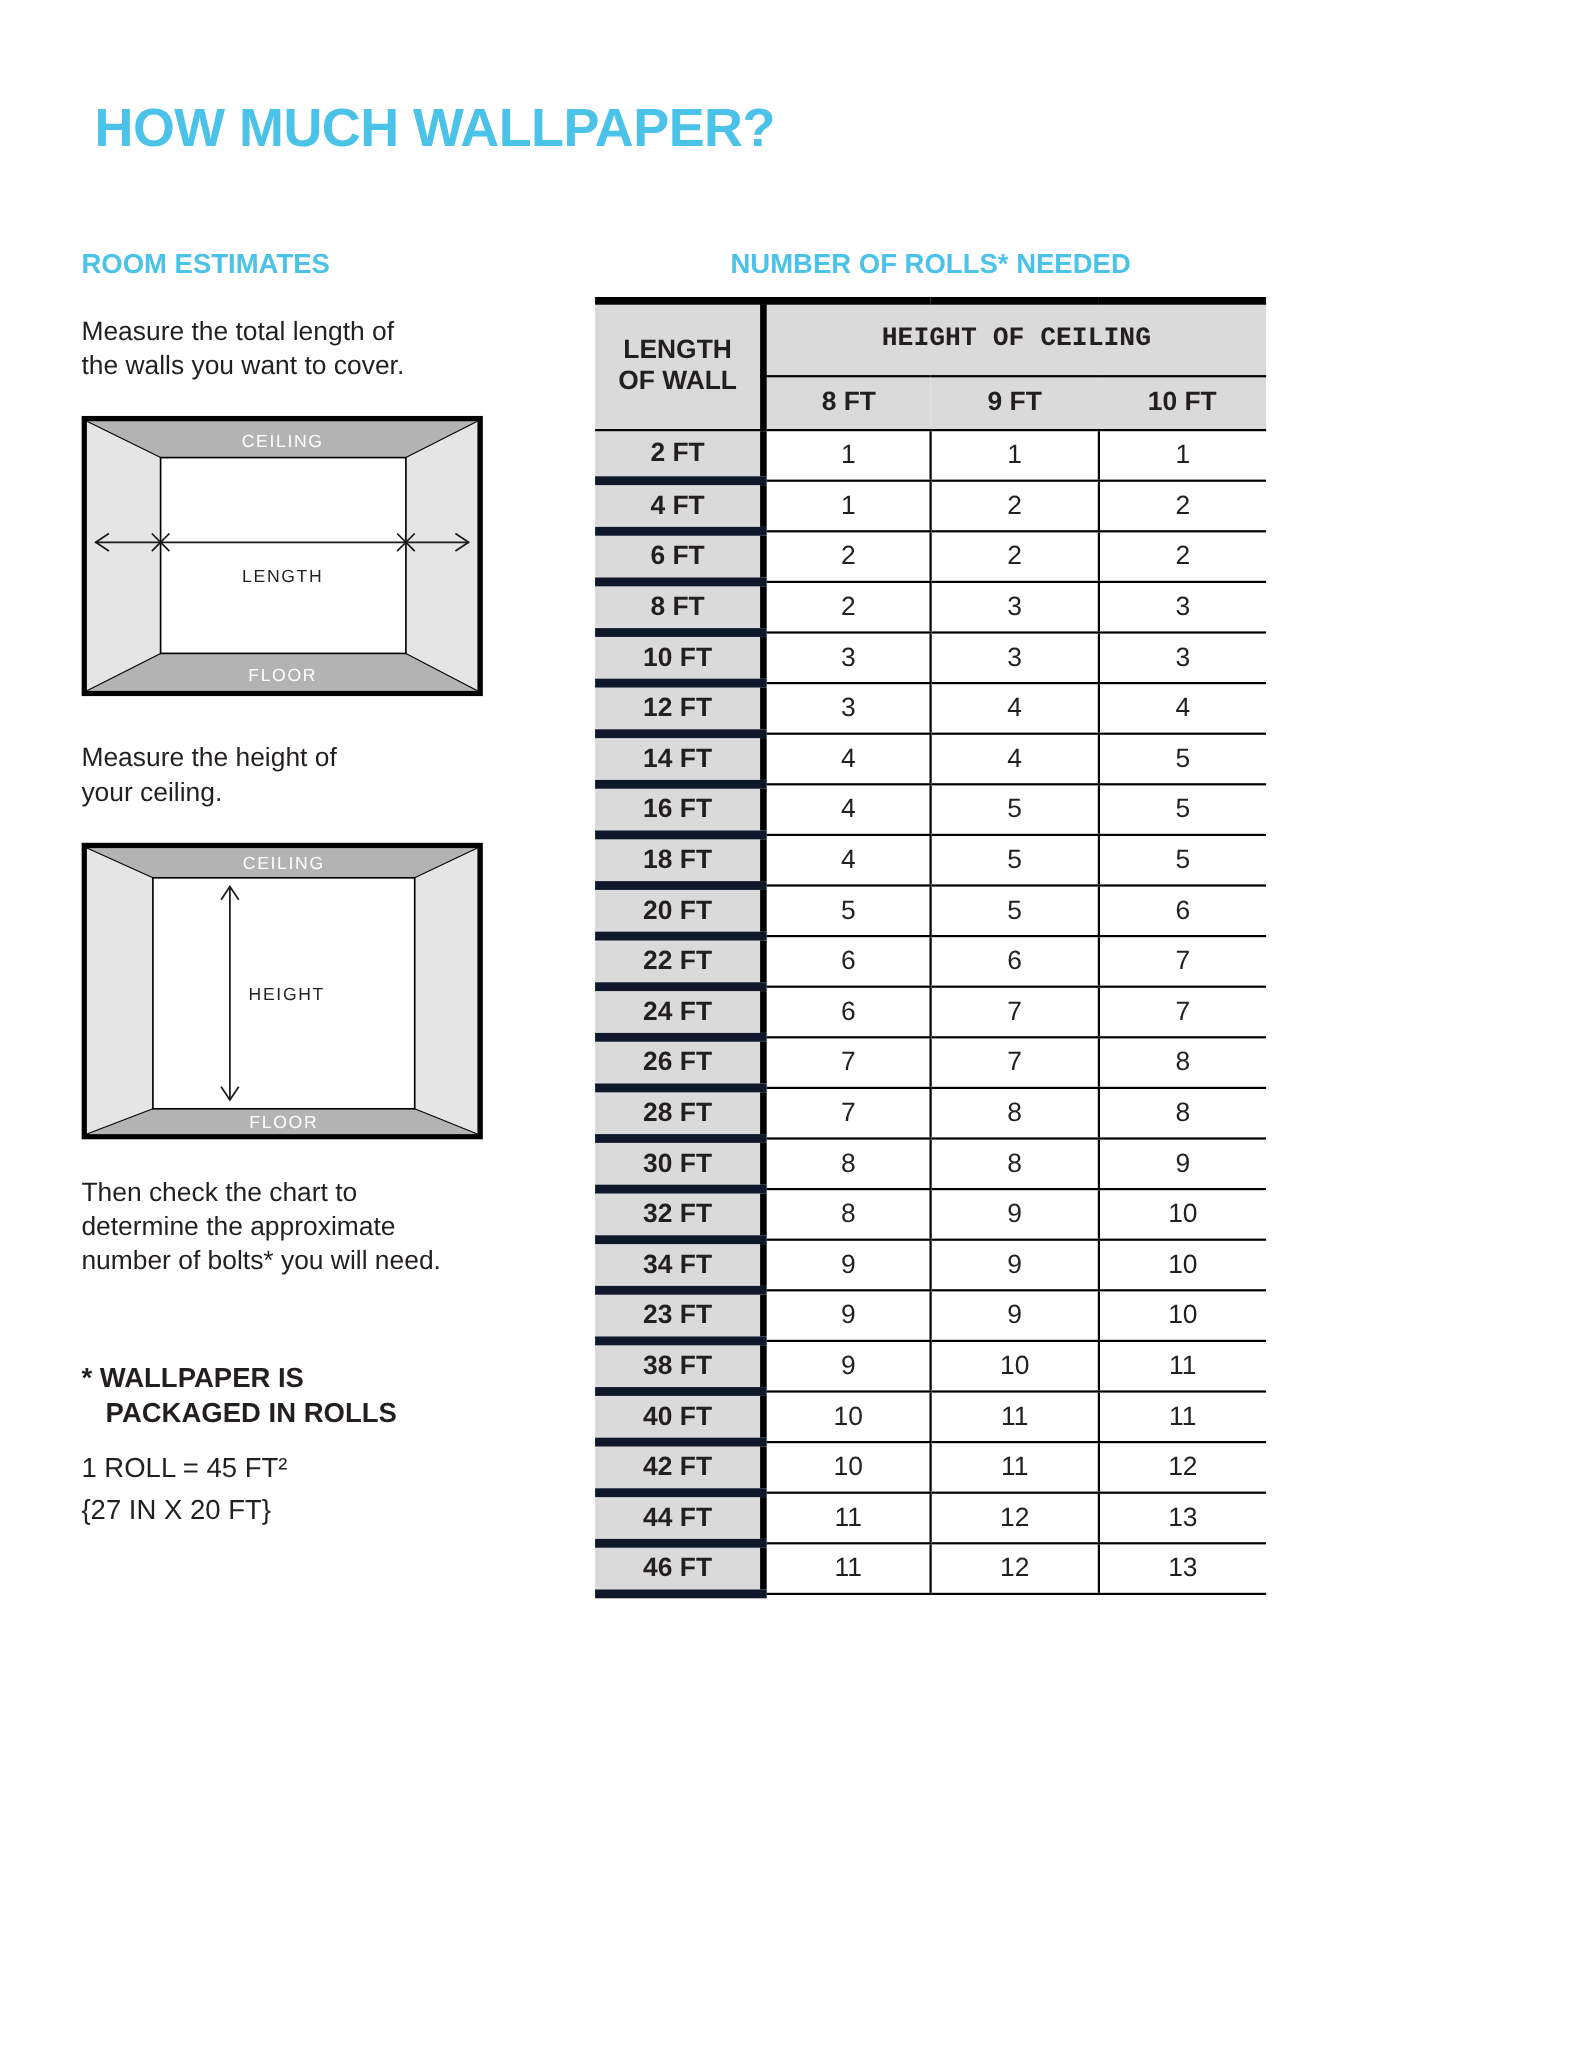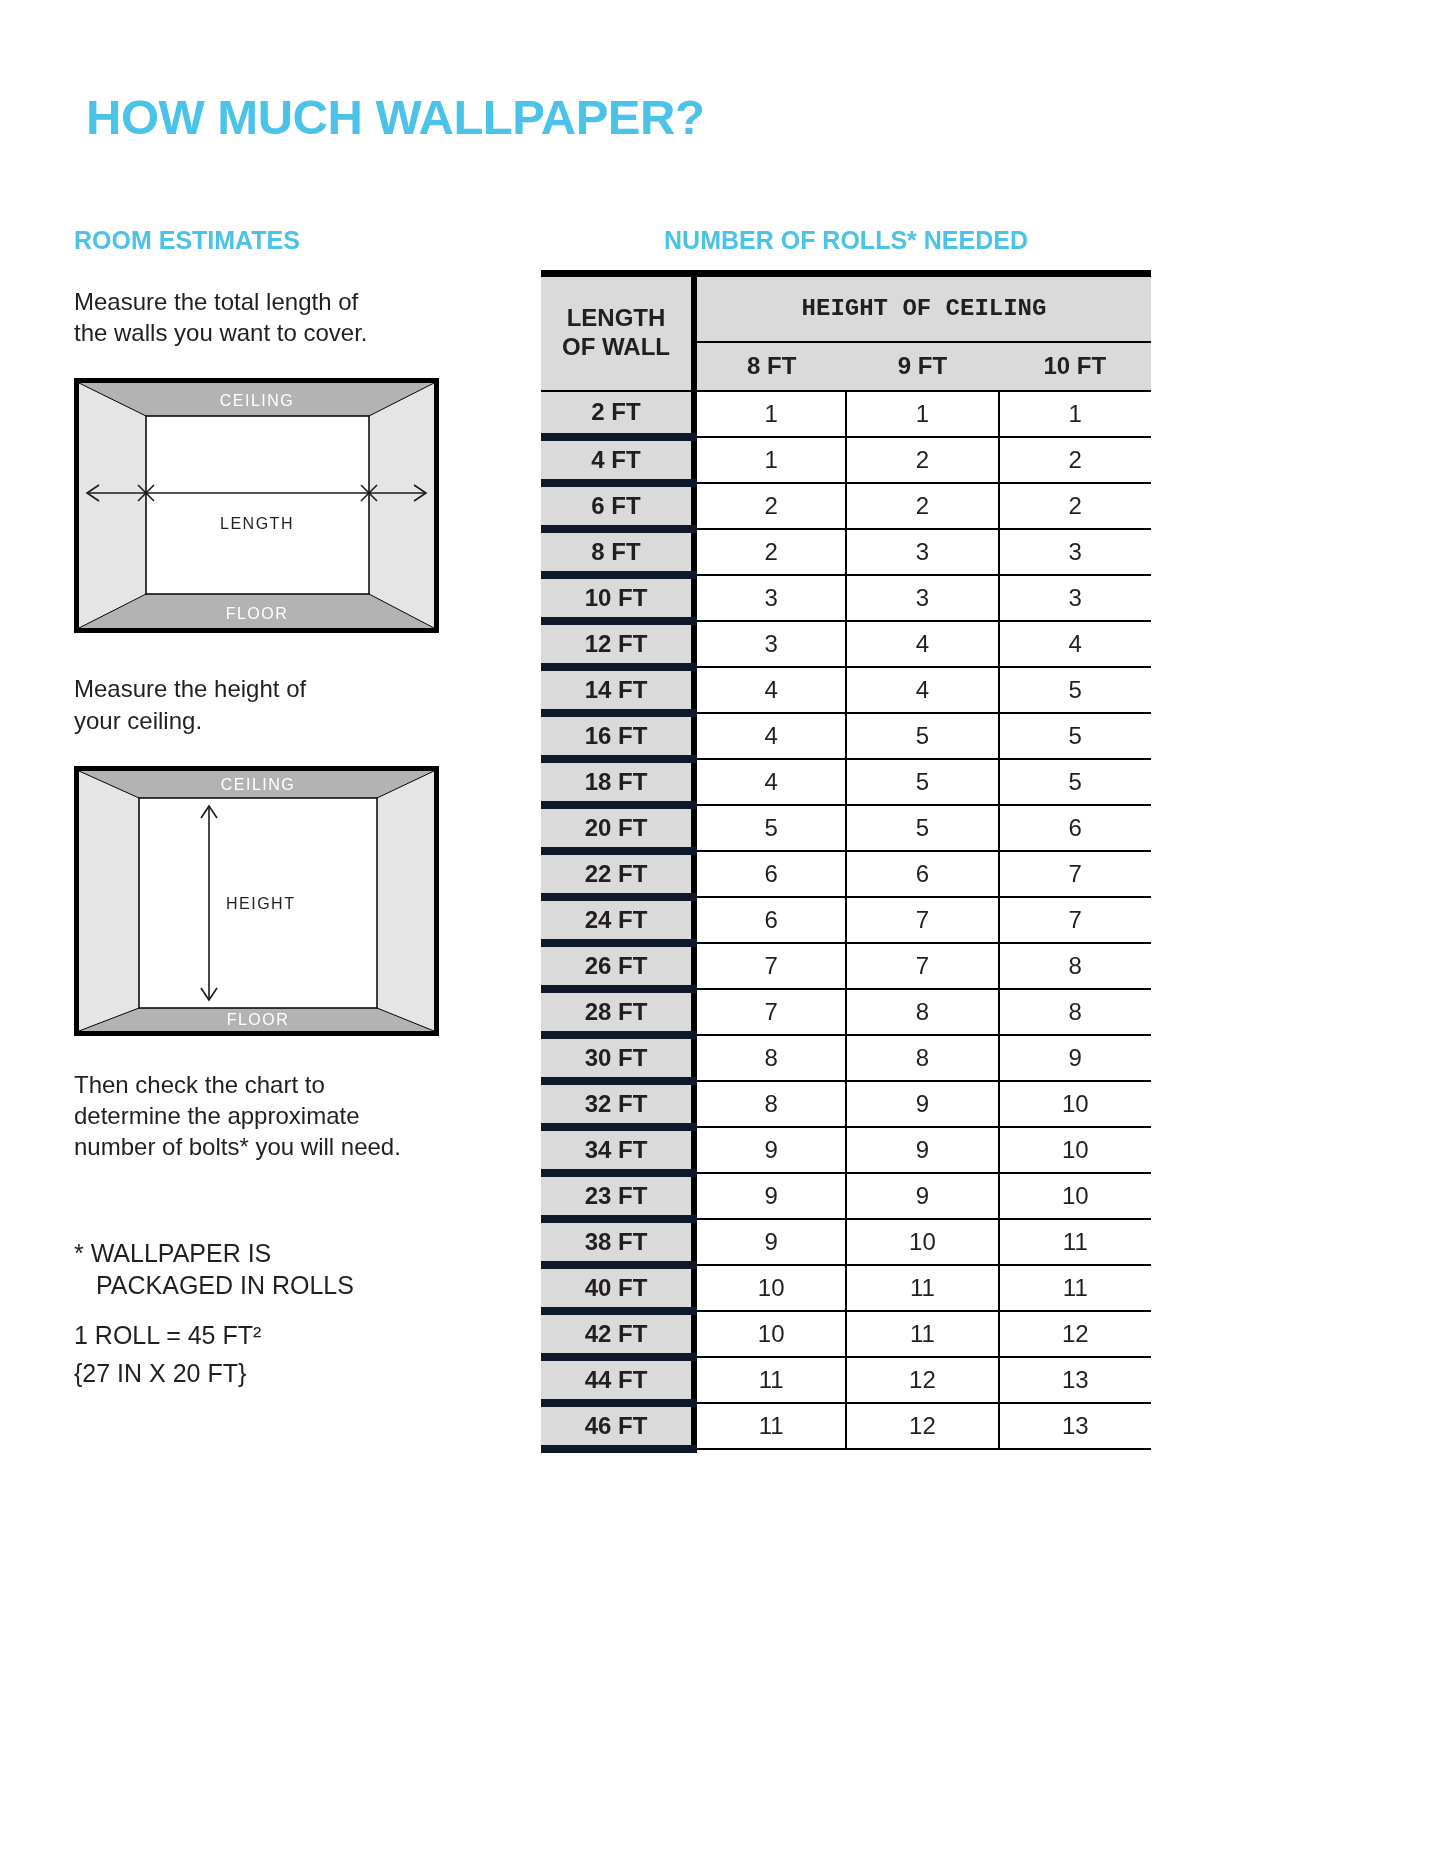--- a/index.html
+++ b/index.html
@@ -62,21 +62,21 @@
   }
   .diagram { display: block; margin: 0 0 40px 0; }
   .diagram-height { margin-bottom: 33px; }
   .surface-label { fill: #ffffff; font-size: 16px; letter-spacing: 1.5px; font-family: "Liberation Sans", sans-serif; }
   .measure-label { fill: var(--text-dark, #231F20); font-size: 16px; letter-spacing: 1.5px; font-family: "Liberation Sans", sans-serif; }
   .edge { stroke: #000; stroke-width: 1; }
   .measure { stroke: #1a1a1a; stroke-width: 1.6; fill: none; }
   .footnote {
     margin-top: 76px;
     font-size: 25px;
-    font-weight: normal;
+    font-weight: bold;
     line-height: 1.26;
   }
   .footnote .line2 { margin-left: 22px; }
   .roll-info {
     margin-top: 15px;
     font-size: 25px;
     font-weight: normal;
     line-height: 1.52;
     white-space: pre;
   }

